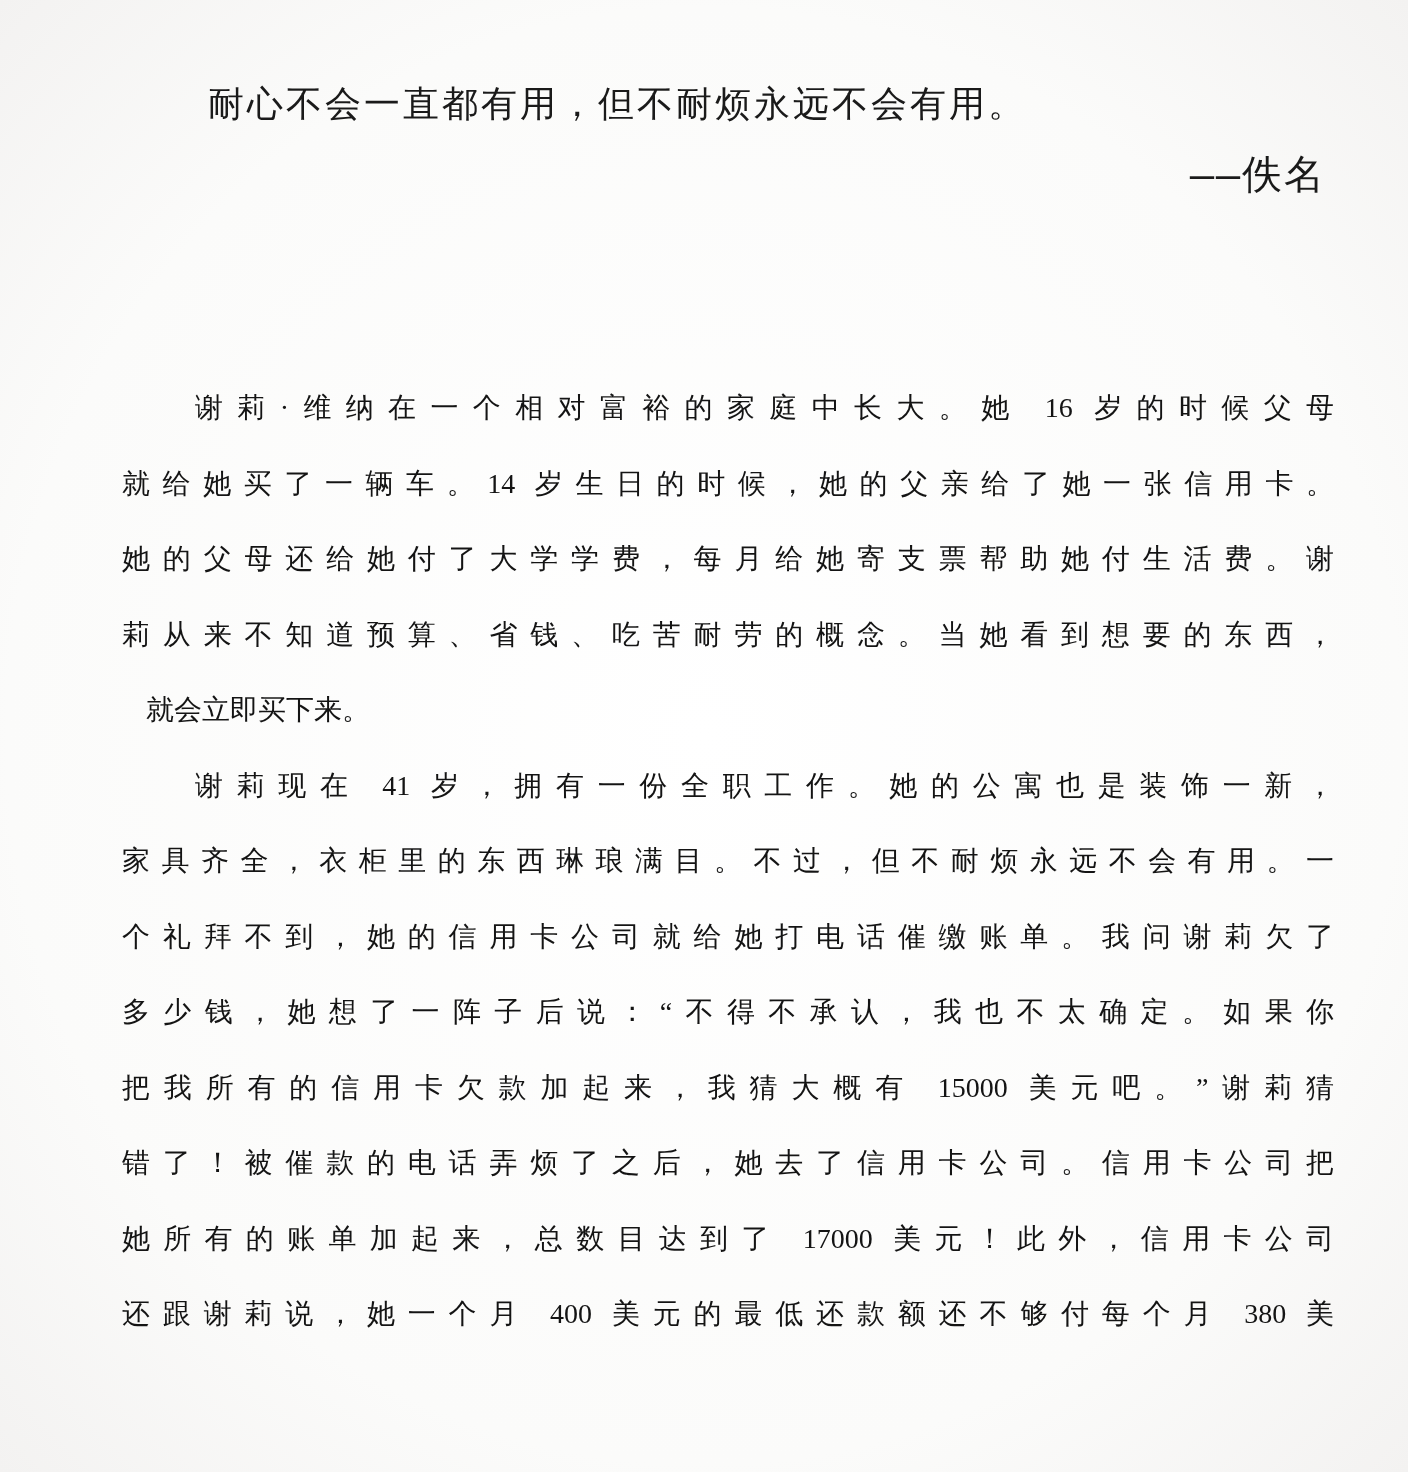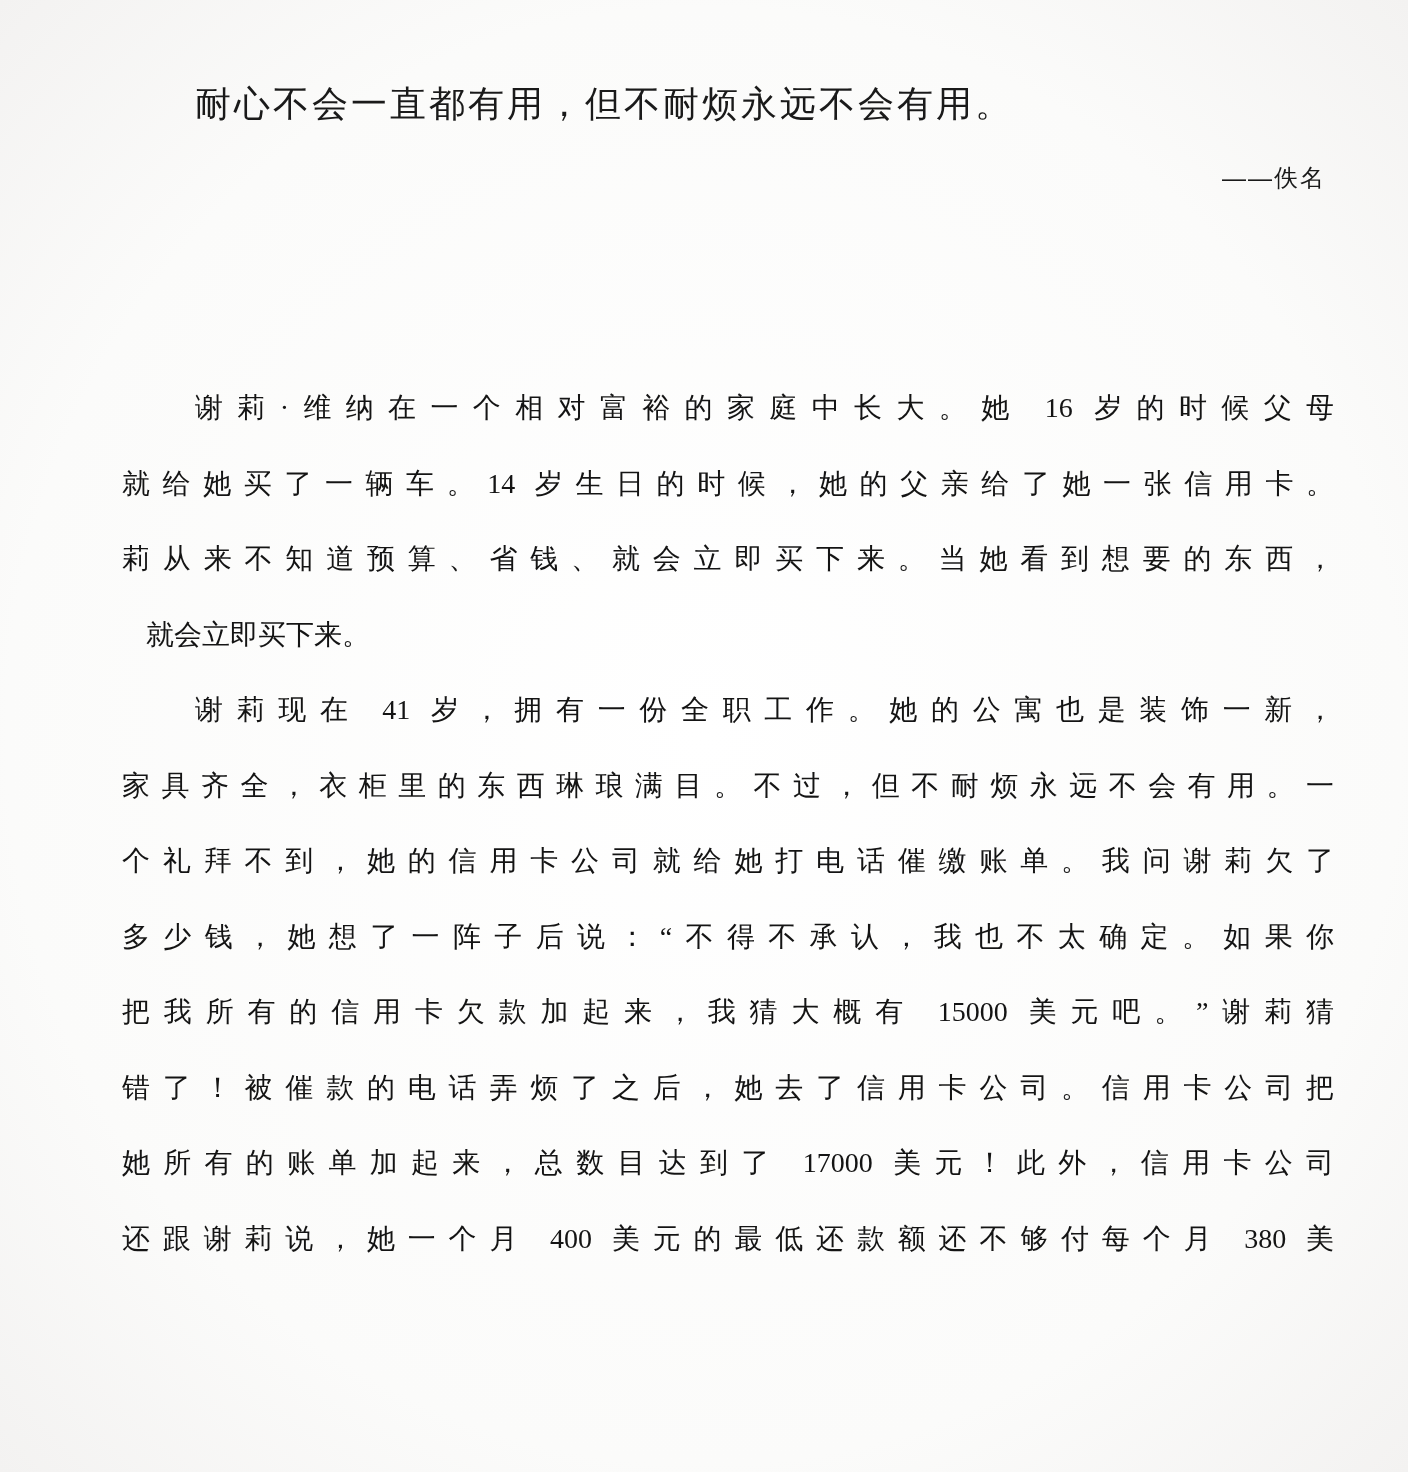--- a/index.html
+++ b/index.html
@@ -7,30 +7,30 @@
     width: 1408px; height: 1472px; overflow: hidden;
     background: #fdfdfc;
     position: relative;
     color: #161616;
   }
   .page {
     position: absolute; left: 0; top: 0; width: 1408px; height: 1472px;
     background: radial-gradient(ellipse at 50% 50%, #ffffff 0%, #fbfbfa 70%, #f3f2f1 100%);
   }
   .epigraph {
-    position: absolute; left: 195px; top: 80px;
+    position: absolute; left: 208px; top: 80px;
     font-family: "DejaVu Serif", serif;
     font-size: 36px; letter-spacing: 3px; line-height: 48px;
     white-space: nowrap;
     color: #1a1a1a;
   }
   .attribution {
     position: absolute; right: 82px; top: 154px;
-    font-family: Liberation Sans, sans-serif;
-    font-size: 24px; letter-spacing: 2px; line-height: 48px;
+    font-family: Liberation Mono, monospace;
+    font-size: 40px; letter-spacing: 2px; line-height: 48px;
     white-space: nowrap;
     color: #1a1a1a;
   }
   .body-text {
     position: absolute; left: 122px; top: 370px; width: 1212px;
     font-family: Liberation Serif, serif;
     font-size: 28px; line-height: 75.5px;
     color: #141414;
   }
   .line {
@@ -46,21 +46,22 @@
 
 <div class="page">
 
   <div class="epigraph">耐心不会一直都有用，但不耐烦永远不会有用。</div>
   <div class="attribution">——佚名</div>
 
   <div class="body-text">
     <div>
       <span class="line indent">谢莉·维纳在一个相对富裕的家庭中长大。她 16 岁的时候父母</span>
       <span class="line">就给她买了一辆车。14 岁生日的时候，她的父亲给了她一张信用卡。</span>
-      <span class="line">莉从来不知道预算、省钱、就会立即买下来。当她看到想要的东西，</span>
+      <span class="line">她的父母还给她付了大学学费，每月给她寄支票帮助她付生活费。谢</span>
+      <span class="line">莉从来不知道预算、省钱、吃苦耐劳的概念。当她看到想要的东西，</span>
       <span class="line last">就会立即买下来。</span>
     </div>
     <div>
       <span class="line indent">谢莉现在 41 岁，拥有一份全职工作。她的公寓也是装饰一新，</span>
       <span class="line">家具齐全，衣柜里的东西琳琅满目。不过，但不耐烦永远不会有用。一</span>
       <span class="line">个礼拜不到，她的信用卡公司就给她打电话催缴账单。我问谢莉欠了</span>
       <span class="line">多少钱，她想了一阵子后说：“不得不承认，我也不太确定。如果你</span>
       <span class="line">把我所有的信用卡欠款加起来，我猜大概有 15000 美元吧。”谢莉猜</span>
       <span class="line">错了！被催款的电话弄烦了之后，她去了信用卡公司。信用卡公司把</span>
       <span class="line">她所有的账单加起来，总数目达到了 17000 美元！此外，信用卡公司</span>

